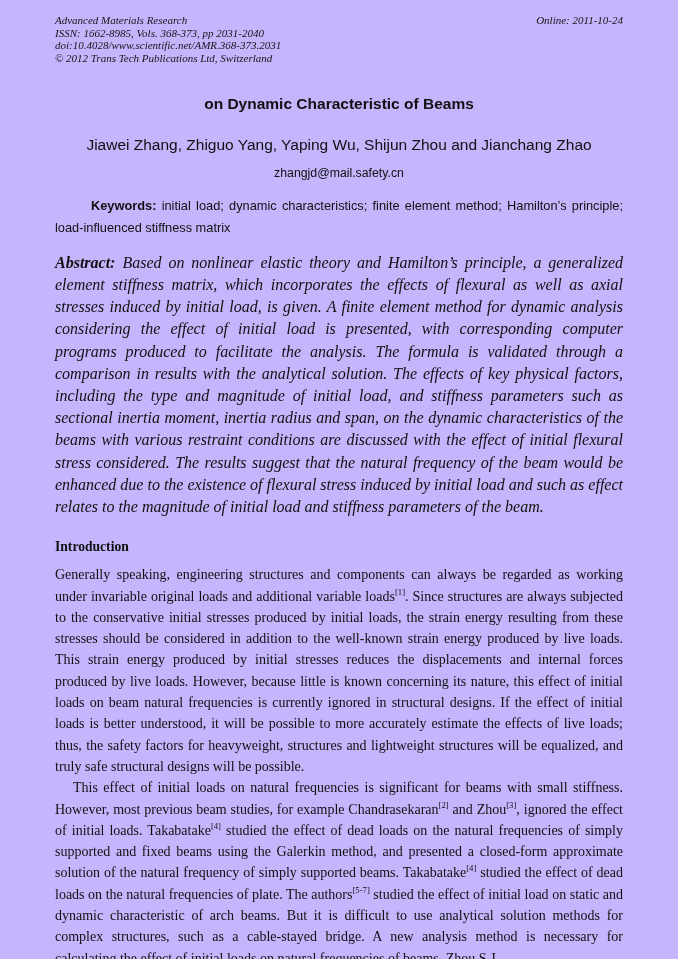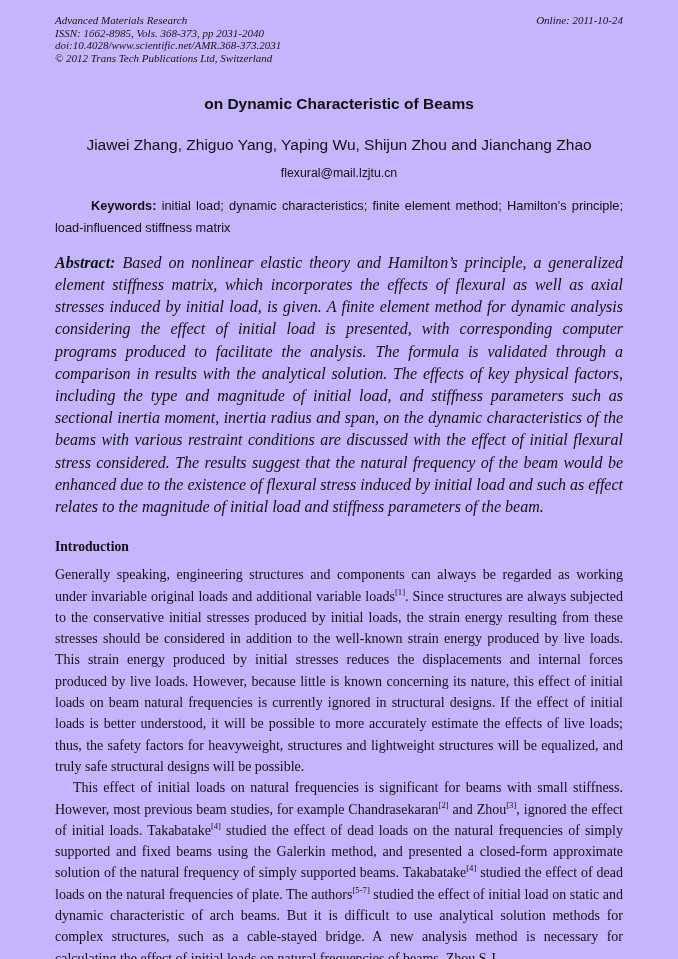--- a/index.html
+++ b/index.html
@@ -120,21 +120,21 @@
     <div class="mast-right">Online: 2011-10-24</div>
   </header>
 
   <h1 class="title">
     <span class="tline">on Dynamic Characteristic of Beams</span>
   </h1>
 
   <div class="authors">Jiawei Zhang, Zhiguo Yang, Yaping Wu, Shijun Zhou and Jianchang Zhao</div>
 
 
-  <div class="email">flexural@mail.lzjtu.cn</div>
+  <div class="email">zhangjd@mail.safety.cn</div>
 
   <p class="keywords"><span class="kw-label">Keywords:</span><span> initial load; dynamic characteristics; finite element method; Hamilton’s principle; load-influenced stiffness matrix</span></p>
 
   <p class="abstract"><span class="ab-label">Abstract:</span><span> Based on nonlinear elastic theory and Hamilton’s principle, a generalized element stiffness matrix, which incorporates the effects of flexural as well as axial stresses induced by initial load, is given. A finite element method for dynamic analysis considering the effect of initial load is presented, with corresponding computer programs produced to facilitate the analysis. The formula is validated through a comparison in results with the analytical solution. The effects of key physical factors, including the type and magnitude of initial load, and stiffness parameters such as sectional inertia moment, inertia radius and span, on the dynamic characteristics of the beams with various restraint conditions are discussed with the effect of initial flexural stress considered. The results suggest that the natural frequency of the beam would be enhanced due to the existence of flexural stress induced by initial load and such as effect relates to the magnitude of initial load and stiffness parameters of the beam.</span></p>
 
   <div class="section-heading">Introduction</div>
 
   <p class="body-par"><span>Generally speaking, engineering structures and components can always be regarded as working under invariable original loads and additional variable loads</span><sup class="ref">[1]</sup><span>. Since structures are always subjected to the conservative initial stresses produced by initial loads, the strain energy resulting from these stresses should be considered in addition to the well-known strain energy produced by live loads. This strain energy produced by initial stresses reduces the displacements and internal forces produced by live loads. However, because little is known concerning its nature, this effect of initial loads on beam natural frequencies is currently ignored in structural designs. If the effect of initial loads is better understood, it will be possible to more accurately estimate the effects of live loads; thus, the safety factors for heavyweight, structures and lightweight structures will be equalized, and truly safe structural designs will be possible.</span></p>
 
   <p class="body-par indent"><span>This effect of initial loads on natural frequencies is significant for beams with small stiffness. However, most previous beam studies, for example Chandrasekaran</span><sup class="ref">[2]</sup><span> and Zhou</span><sup class="ref">[3]</sup><span>, ignored the effect of initial loads. Takabatake</span><sup class="ref">[4]</sup><span> studied the effect of dead loads on the natural frequencies of simply supported and fixed beams using the Galerkin method, and presented a closed-form approximate solution of the natural frequency of simply supported beams. Takabatake</span><sup class="ref">[4]</sup><span> studied the effect of dead loads on the natural frequencies of plate. The authors</span><sup class="ref">[5-7]</sup><span> studied the effect of initial load on static and dynamic characteristic of arch beams. But it is difficult to use analytical solution methods for complex structures, such as a cable-stayed bridge. A new analysis method is necessary for calculating the effect of initial loads on natural frequencies of beams. Zhou S.J</span></p>

